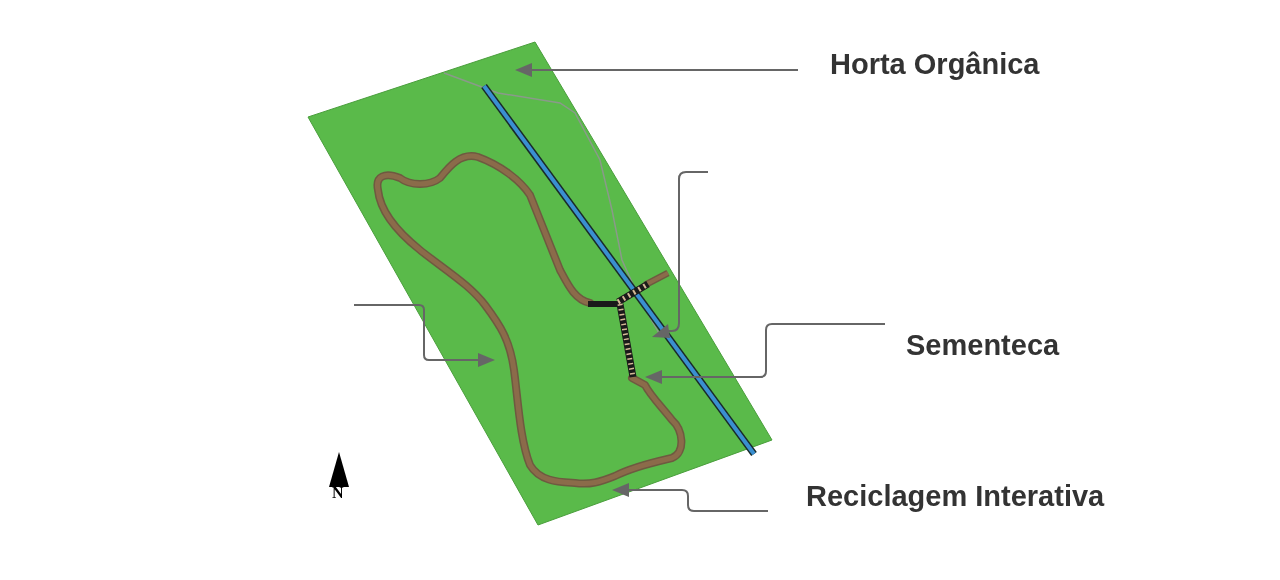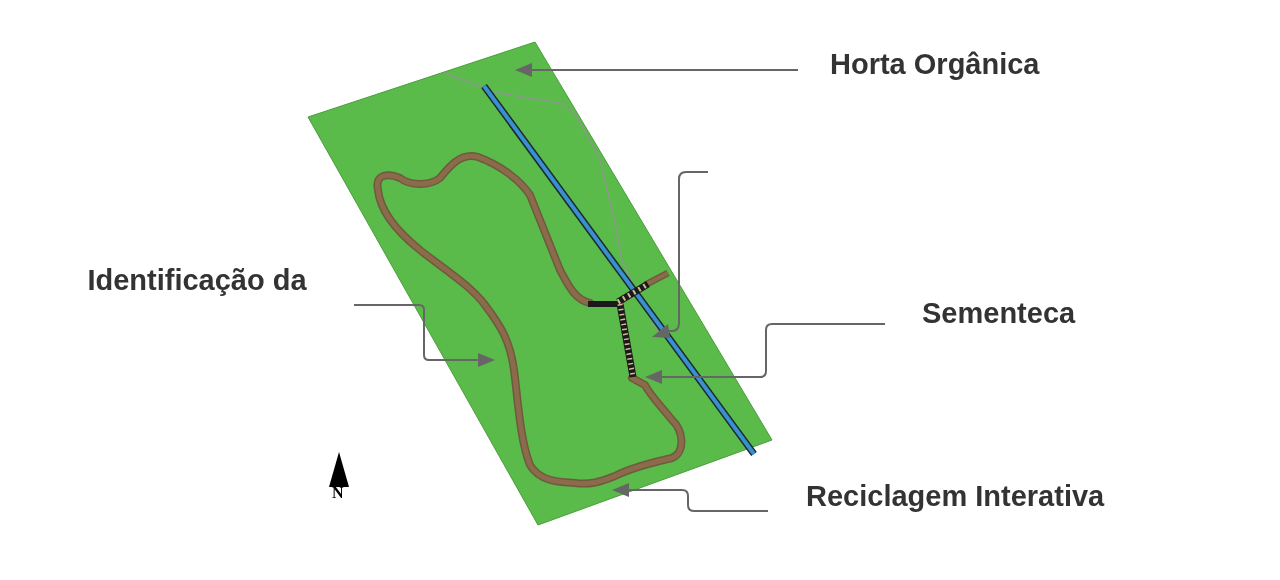--- a/index.html
+++ b/index.html
@@ -106,22 +106,21 @@
 <div style="position:absolute; left:332px; top:484px; font-family:'Liberation Serif', serif; font-weight:bold; font-size:16px; color:#000;">N</div>
 
 <div class="label" style="left:830px; top:46px;">
   <span>Horta Orgânica</span>
 </div>
 
 <div class="label" style="left:728px; top:158px; width:492px;">
 </div>
 
 <div class="label" style="left:70px; top:262px; width:254px;">
-  <span>Identificação da</span>
 </div>
 
-<div class="label" style="left:906px; top:295px;margin-left:16px;">
+<div class="label" style="left:906px; top:327px;">
   <span>Sementeca</span>
 </div>
 
 <div class="label" style="left:806px; top:478px;">
   <span>Reciclagem Interativa</span>
 </div>
 
 </body></html>

